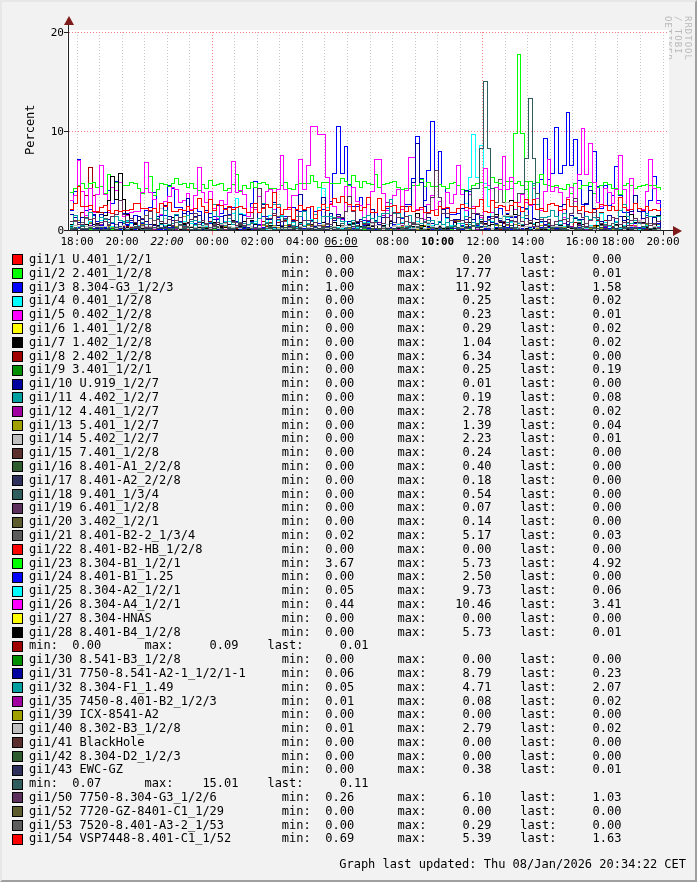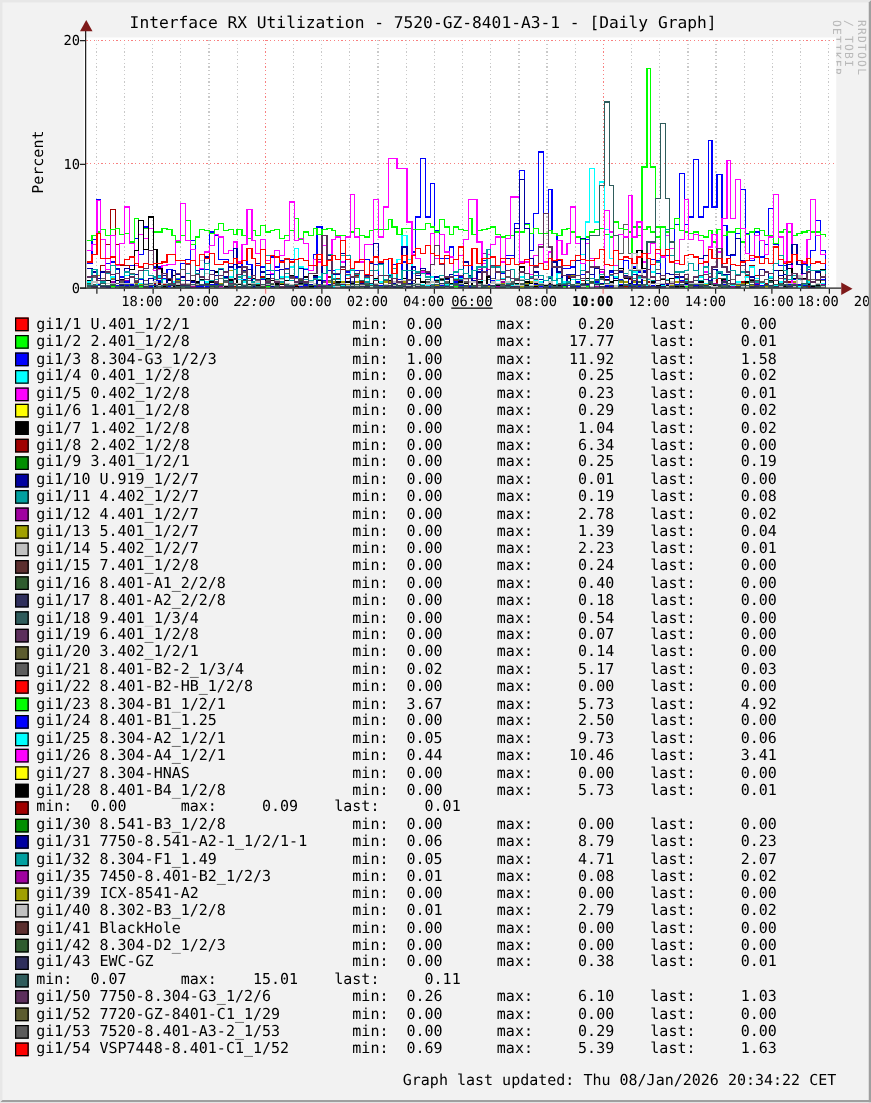--- a/index.html
+++ b/index.html
@@ -14,37 +14,36 @@
     font-size:9px;letter-spacing:1px;color:#B9B9B9;}
   .plot-bg{position:absolute;left:65px;top:28px;width:602px;height:200px;background:#FFFFFF;}
   .plot-svg{position:absolute;left:67px;top:30px;width:600px;height:198px;overflow:hidden;}
   .y-axis{position:absolute;left:66px;top:22px;width:1px;height:207px;background:#222;}
   .x-axis{position:absolute;left:62px;top:228px;width:609px;height:1px;background:#222;}
   .arrow-up{position:absolute;left:62px;top:14px;width:0;height:0;
     border-left:5px solid transparent;border-right:5px solid transparent;border-bottom:9px solid #7F1A1A;}
   .arrow-right{position:absolute;left:671px;top:224px;width:0;height:0;
     border-top:5px solid transparent;border-bottom:5px solid transparent;border-left:9px solid #7F1A1A;}
   .xtick{position:absolute;width:1px;background:#222;}
-  .xlab{position:absolute;width:44px;font-size:11px;top:233px;margin-left:42px;}
+  .xlab{position:absolute;width:44px;text-align:center;font-size:11px;top:233px;}
   .ytick{position:absolute;height:1px;width:4px;background:#222;}
   .ylab{position:absolute;left:30px;width:32px;text-align:right;font-size:11px;}
   .legend{position:absolute;left:0;top:251px;width:697px;}
   .lrow{display:flex;align-items:center;height:13.8px;font-size:12px;line-height:13.8px;}
   .sw{flex:none;width:11px;height:11px;box-sizing:border-box;border:1px solid #000;margin-left:10px;margin-right:6px;}
   .c-name{flex:none;width:35ch;white-space:pre;overflow:hidden;}
   .c-minv,.c-maxv,.c-lastv{flex:none;text-align:right;white-space:pre;}
   .c-minv{width:6ch;} .c-maxv{width:9ch;} .c-lastv{width:9ch;}
   .g1{flex:none;width:6ch;} .g2{flex:none;width:4ch;}
-  .footer{position:absolute;right:26px;top:855px;font-size:12px;}
+  .footer{position:absolute;right:9px;top:855px;font-size:12px;}
 </style>
 </head>
 <body>
 
 <div id="stage">
-  <div class="title">Interface RX Utilization - 7520-GZ-8401-A3-1 - [Daily Graph]</div>
   <div class="ylab-axis">Percent</div>
   <div class="watermark">RRDTOOL / TOBI OETIKER</div>
 
   <div class="plot-bg"></div>
   <svg class="plot-svg" viewBox="0 0 600 198" width="600" height="198" xmlns="http://www.w3.org/2000/svg">
       <line x1="8" y1="0" x2="8" y2="198" stroke="#C9C9C9" stroke-width="1" stroke-dasharray="1,2" shape-rendering="crispEdges"></line>
       <line x1="30.54" y1="0" x2="30.54" y2="198" stroke="#C9C9C9" stroke-width="1" stroke-dasharray="1,2" shape-rendering="crispEdges"></line>
       <line x1="53.08" y1="0" x2="53.08" y2="198" stroke="#C9C9C9" stroke-width="1" stroke-dasharray="1,2" shape-rendering="crispEdges"></line>
       <line x1="75.62" y1="0" x2="75.62" y2="198" stroke="#C9C9C9" stroke-width="1" stroke-dasharray="1,2" shape-rendering="crispEdges"></line>
       <line x1="98.16" y1="0" x2="98.16" y2="198" stroke="#C9C9C9" stroke-width="1" stroke-dasharray="1,2" shape-rendering="crispEdges"></line>

